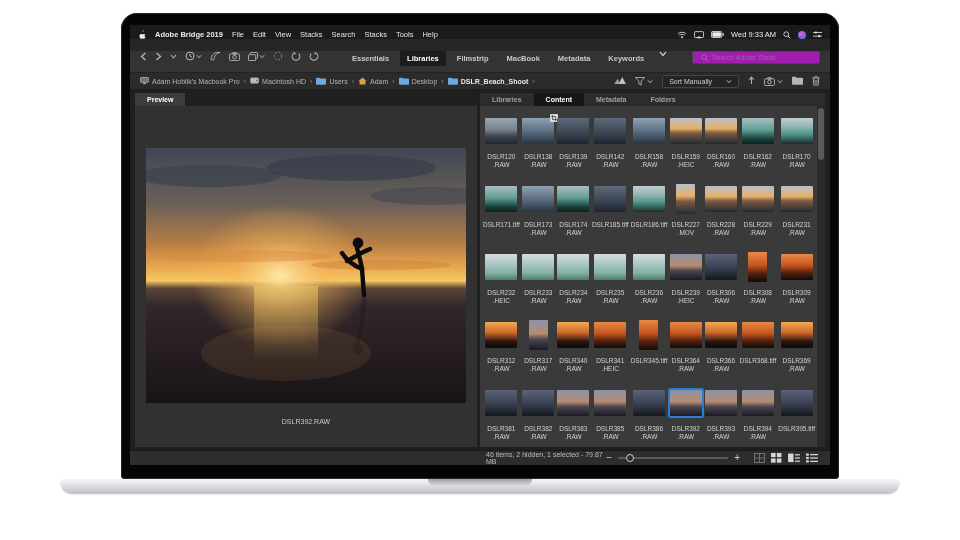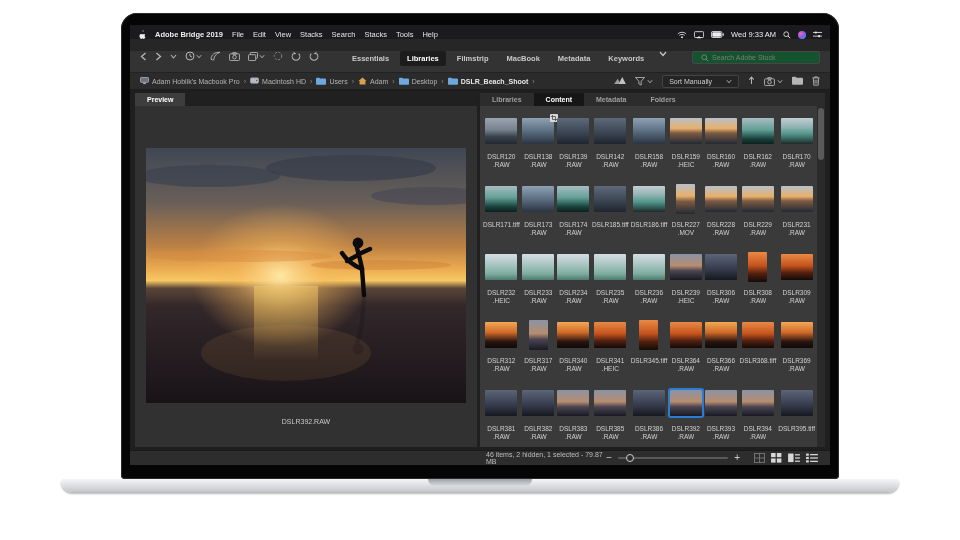--- a/index.html
+++ b/index.html
@@ -27,21 +27,21 @@
   .tl.red{ background:#ff5f57;} .tl.yellow{ background:#febc2e;} .tl.green{ background:#29c840;}
   .win-title { position:absolute; left:50%; transform:translateX(-50%); font-size:7.5px; color:#b9b9bd; display:flex; align-items:center; gap:3px; white-space:nowrap; }
 
   
   .toolbar { position:absolute; left:0; top:26px; width:100%; height:22px; background:#333333; border-bottom:1px solid #222; display:flex; align-items:flex-start; padding:0 10px; }
   .tool-group { display:flex; align-items:center; gap:8px; color:#b7b7b7; }
   .tool-ic { display:flex; align-items:center; gap:1px; }
   .ws-tabs { display:flex; align-items:center; gap:4px; margin-left:26px; }
   .ws-tab { font-size:7.5px; font-weight:bold; color:#c9c9c9; padding:3px 7px; border-radius:2px; white-space:nowrap; }
   .ws-tab.active { background:#1c1c1c; color:#ffffff; }
-  .search-box { margin-left:auto; width:128px; height:13px; background:#14532d; border:1px solid #474747; border-radius:2px; display:flex; align-items:center; padding:0 8px; gap:3px; }
+  .search-box { margin-left:auto; width:128px; height:13px; background:#a21caf; border:1px solid #474747; border-radius:2px; display:flex; align-items:center; padding:0 8px; gap:3px; }
   .search-box input { flex:1; background:transparent; border:none; outline:none; color:#cfcfcf; font-size:7px; font-family:"Liberation Sans",sans-serif; }
   .search-box input::placeholder { color:#7d7d7d; }
 
   
   .pathbar { position:absolute; left:0; top:48px; width:100%; height:17px; background:#2b2b2b; border-bottom:1px solid #1d1d1d; display:flex; align-items:center; padding:0 10px; font-size:7px; color:#b5b5b5; }
   .crumbs { display:flex; align-items:center; gap:4px; }
   .crumb { display:flex; align-items:center; gap:3px; white-space:nowrap; }
   .crumb.current .crumb-label { font-weight:bold; color:#e8e8e8; }
   .crumb-sep { color:#8a8a8a; font-size:7px; }
   .path-right { margin-left:auto; display:flex; align-items:center; gap:9px; color:#b5b5b5; }

